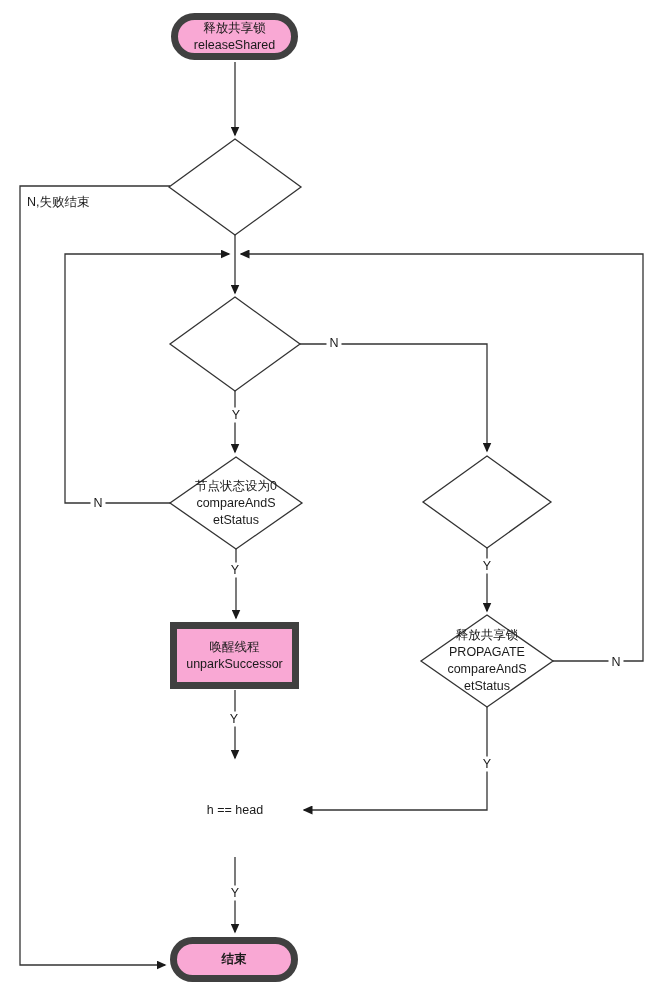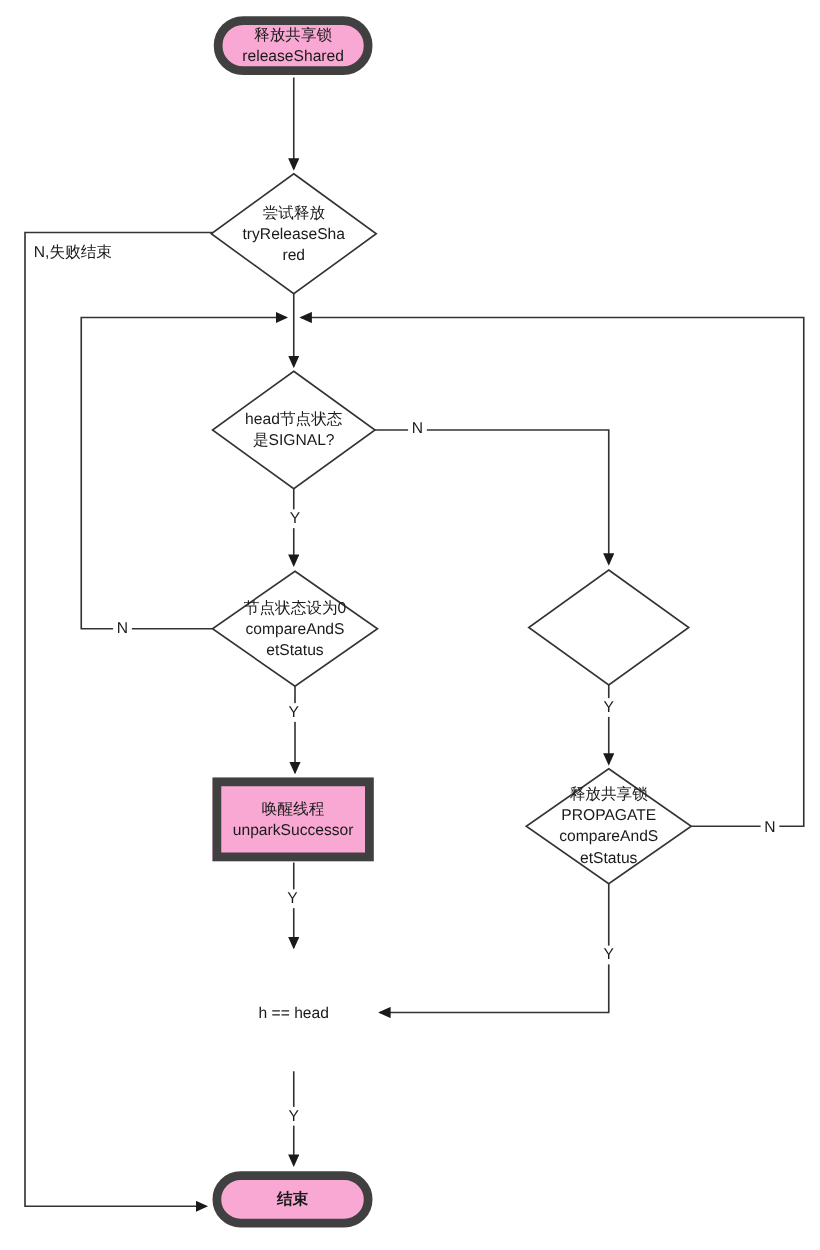--- a/index.html
+++ b/index.html
@@ -98,30 +98,21 @@
 
   <div class="node box" style="left:170px; top:622px; width:129px; height:67px;">
     <span>唤醒线程
 unparkSuccessor</span>
   </div>
 
   <div class="node box stadium" style="left:170px; top:937px; width:128px; height:45px;font-weight:bold;">
     <span>结束</span>
   </div>
 
-  <div class="node diamond-label" style="left:175px; top:157px; width:120px; height:60px;">
-    <span>尝试释放
-tryReleaseSha
-red</span>
-  </div>
 
-  <div class="node diamond-label" style="left:175px; top:314px; width:120px; height:60px;">
-    <span>head节点状态
-是SIGNAL?</span>
-  </div>
 
   <div class="node diamond-label" style="left:176px; top:473px; width:120px; height:60px;">
     <span>节点状态设为0
 compareAndS
 etStatus</span>
   </div>
 
 
   <div class="node diamond-label" style="left:432px; top:625px; width:110px; height:72px;">
     <span>释放共享锁

